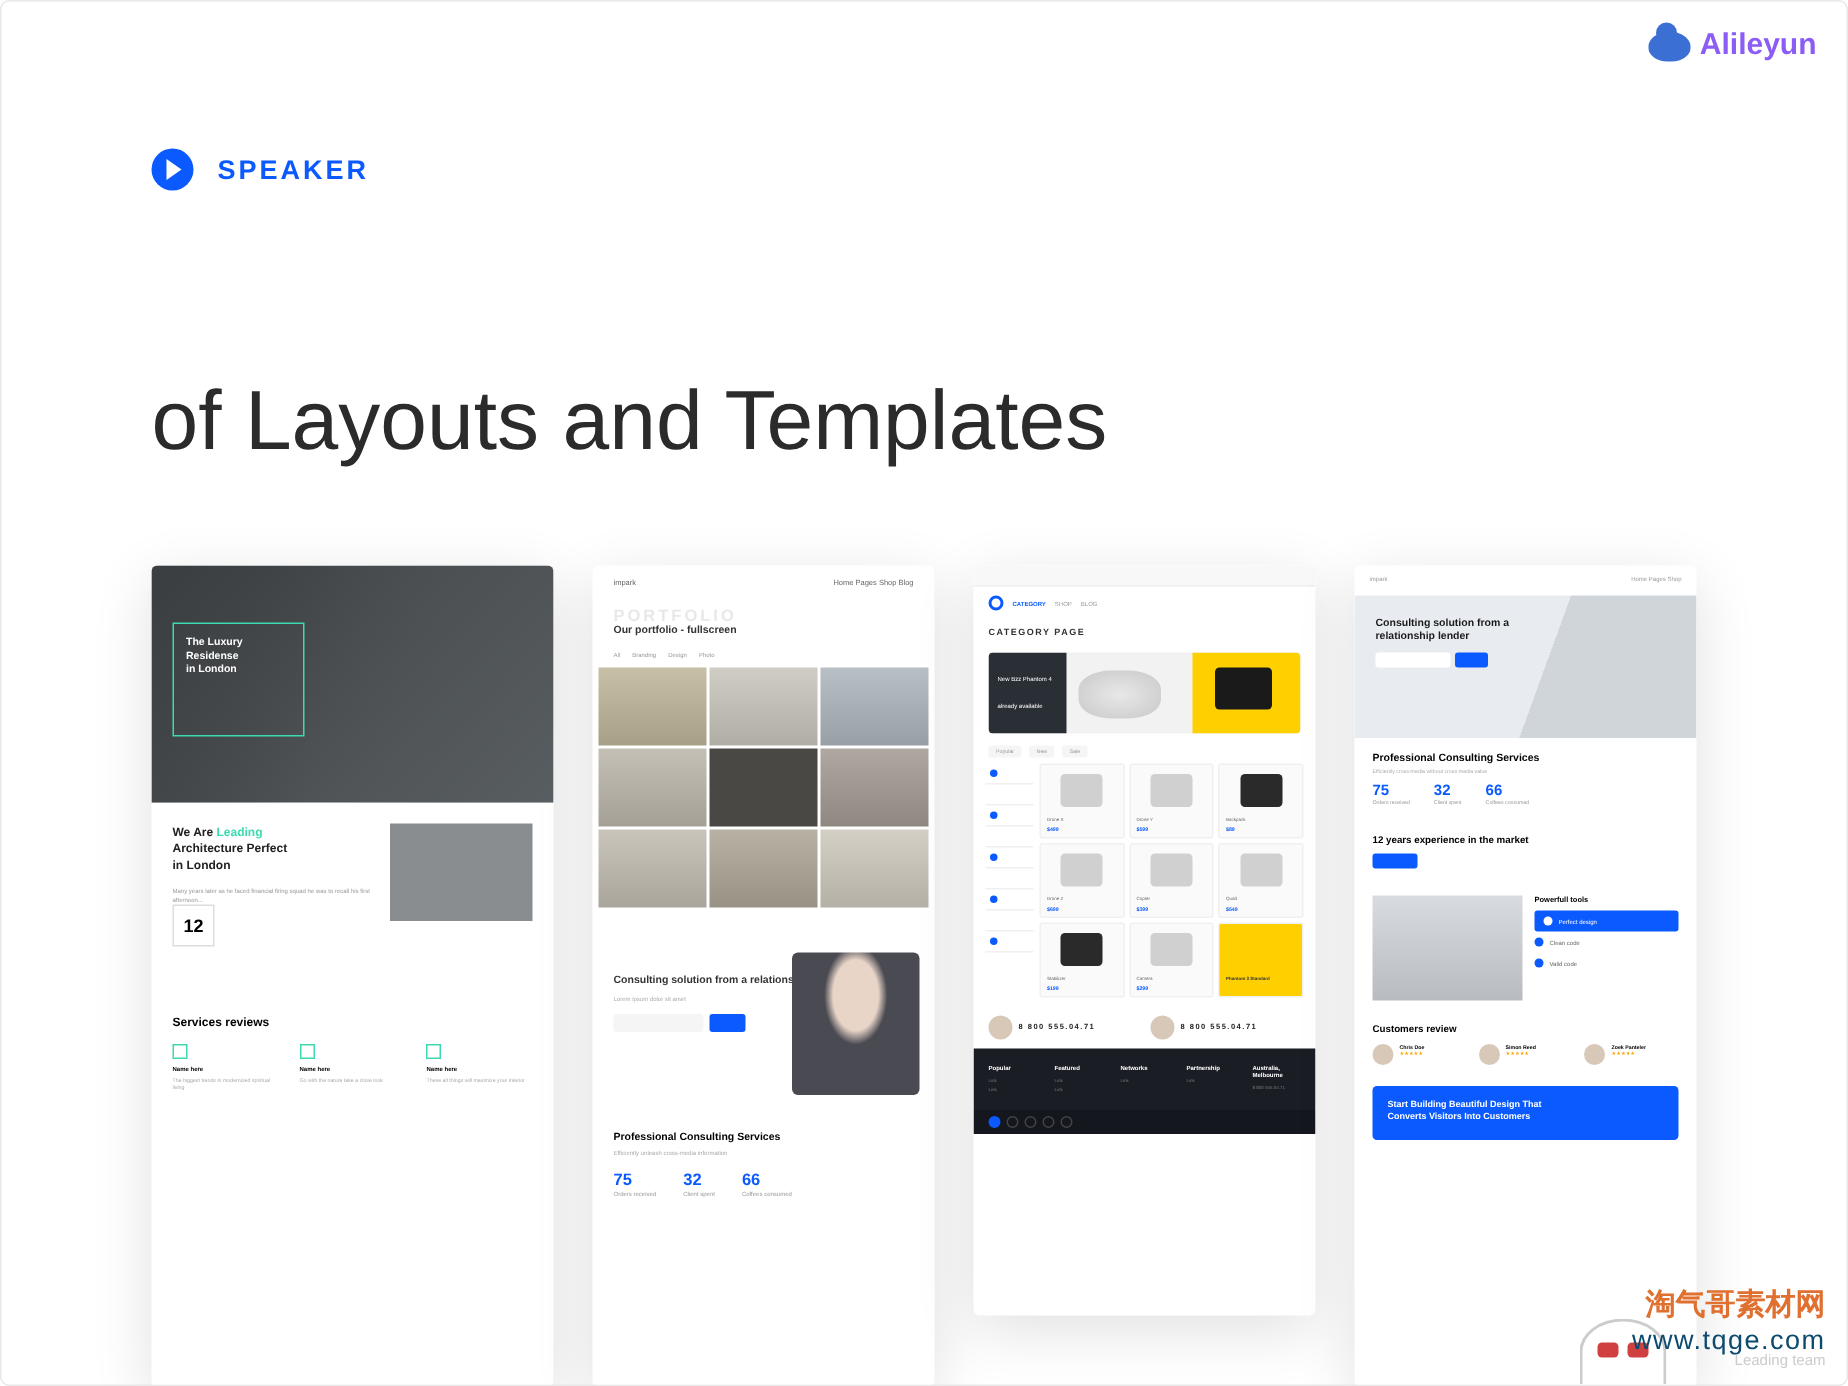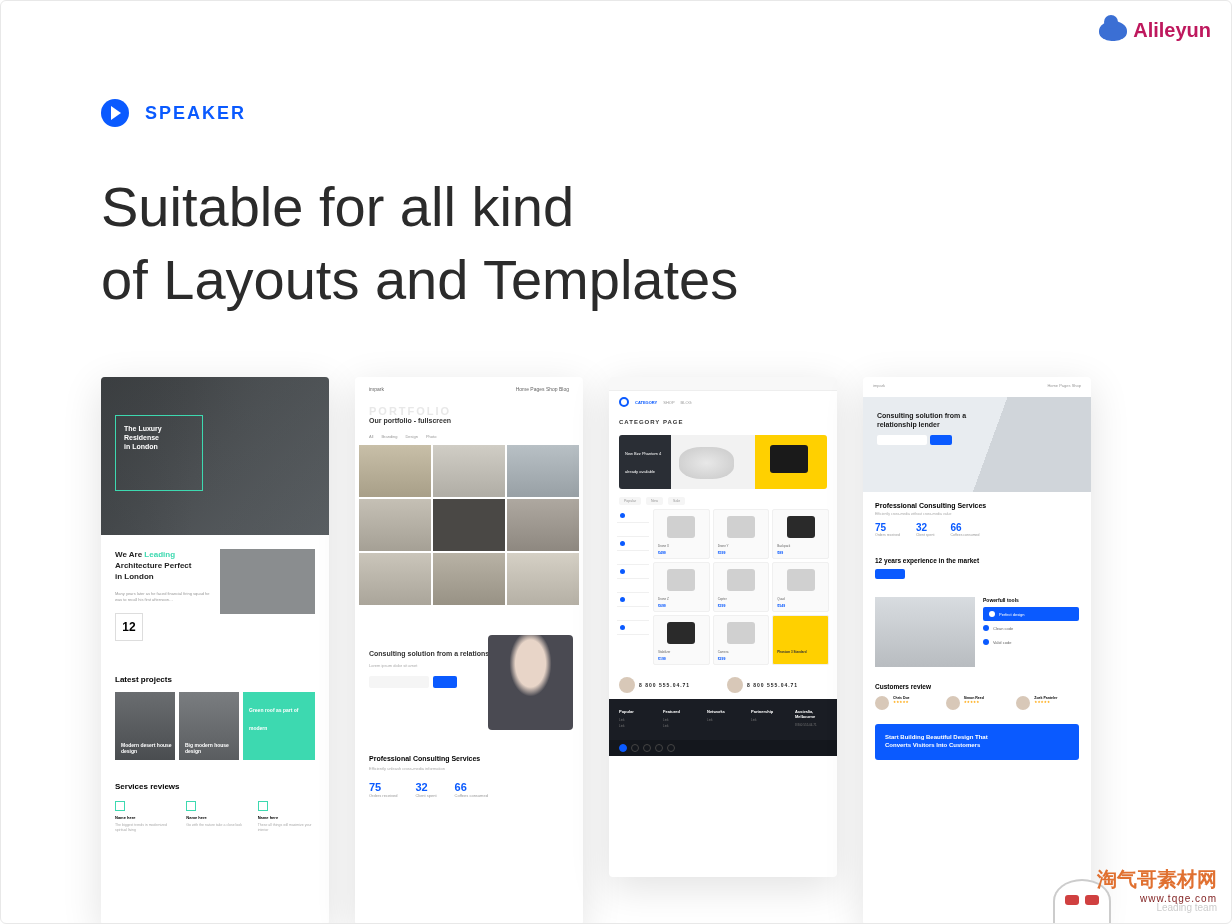--- a/index.html
+++ b/index.html
@@ -1,44 +1,44 @@
 <!DOCTYPE html>
 <html><head>
 <meta charset="utf-8">
 <style>
 *{margin:0;padding:0;box-sizing:border-box;font-family:-apple-system,BlinkMacSystemFont,'Segoe UI',Helvetica,Arial,sans-serif}
 body{width:1232px;height:924px;background:#fff;border:1px solid #e8e8e8;border-radius:6px;position:relative;overflow:hidden}
 .watermark-top{position:absolute;top:18px;right:20px;display:flex;align-items:center;gap:6px}
 .watermark-top .cloud{width:28px;height:20px;background:#3b6fd4;border-radius:50% 50% 45% 45%;position:relative}
 .watermark-top .cloud::before{content:'';position:absolute;width:14px;height:14px;background:#3b6fd4;border-radius:50%;top:-6px;left:5px}
-.watermark-top span{font-size:20px;font-weight:700;color:#be185d}
+.watermark-top span{font-size:20px;font-weight:700;color:#8b5cf6}
 .brand{position:absolute;top:98px;left:100px;display:flex;align-items:center;gap:16px}
 .brand .logo{width:28px;height:28px;background:#0a5aff;border-radius:50%;position:relative}
 .brand .logo::after{content:'';position:absolute;top:7px;left:10px;width:0;height:0;border-left:10px solid #fff;border-top:7px solid transparent;border-bottom:7px solid transparent}
 .brand span{font-size:18px;font-weight:800;letter-spacing:2px;color:#0a5aff}
 .headline{position:absolute;top:170px;left:100px;font-size:56px;line-height:1.3;color:#2b2b2b;font-weight:400}
 .headline b{font-weight:400}
 .templates{position:absolute;top:376px;left:100px;right:20px;display:flex;gap:26px}
 .tpl{background:#fff;border-radius:4px;box-shadow:0 10px 40px rgba(0,0,0,0.12);overflow:hidden;flex-shrink:0}
-.t1{width:228px;height:548px}
+.t1{width:268px;height:548px}
 .t2{width:228px;height:548px}
 .t3{width:228px;height:500px}
 .t4{width:228px;height:548px}
 
 
 .t1 .hero{height:158px;background:linear-gradient(135deg,#3a3d3f,#5c6165);position:relative}
 .t1 .hero::before{content:'';position:absolute;inset:0;background:linear-gradient(90deg,rgba(60,64,67,0.4) 0%,transparent 40%,rgba(80,85,88,0.3) 70%)}
 .t1 .hero-box{position:absolute;top:38px;left:14px;width:88px;height:76px;border:1px solid #3dd9b0;padding:8px}
 .t1 .hero-box span{font-size:7px;color:#fff;font-weight:600;line-height:1.3;display:block}
 .t1 .section1{padding:14px 14px;min-height:130px}
 .t1 .s1-title{font-size:8px;font-weight:700;color:#222;line-height:1.4}
 .t1 .s1-title .ac{color:#3dd9b0}
 .t1 .s1-desc{font-size:4px;color:#999;margin-top:8px;line-height:1.6}
 .t1 .s1-img{width:95px;height:65px;background:#8a8d8f;float:right;margin-left:8px}
-.t1 .badge{width:28px;height:28px;border:1px solid #ddd;display:inline-flex;align-items:center;justify-content:center;font-size:12px;font-weight:700;margin-top:10px}
+.t1 .badge{width:28px;height:28px;border:1px solid #ddd;display:inline-flex;align-items:center;justify-content:center;font-size:12px;font-weight:700;}
 .t1 .section2{padding:10px 14px}
 .t1 .s2-title{font-size:8px;font-weight:700;margin-bottom:8px}
 .t1 .projects{display:flex;gap:4px}
 .t1 .proj{flex:1;height:68px;position:relative}
 .t1 .proj1{background:linear-gradient(#6a6d70,#4a4d50)}
 .t1 .proj2{background:linear-gradient(#7a7d80,#5a5d60)}
 .t1 .proj3{background:#3dd9b0;padding:6px}
 .t1 .proj span{position:absolute;bottom:6px;left:6px;font-size:5px;color:#fff;font-weight:600;line-height:1.2}
 .t1 .proj3 span{position:static;color:#fff;font-size:5px}
 .t1 .section3{padding:12px 14px}
@@ -146,71 +146,59 @@
 .t4 .crow{display:flex;gap:8px}
 .t4 .c{flex:1;display:flex;gap:4px}
 .t4 .c .av{width:14px;height:14px;background:#d8c8b8;border-radius:50%}
 .t4 .c .nm{font-size:3.5px;font-weight:700}
 .t4 .c .stars{font-size:3.5px;color:#ffa500}
 .t4 .cta{margin:6px 12px;background:#0a5aff;padding:10px;border-radius:3px;position:relative}
 .t4 .cta span{font-size:6px;color:#fff;font-weight:700;line-height:1.3;display:block;max-width:110px}
 
 .watermark-bottom{position:absolute;bottom:10px;right:14px;text-align:right}
 .watermark-bottom .l1{font-size:20px;color:#e07030;font-weight:600}
-.watermark-bottom .l2{font-size:10px;color:#7f1d1d;letter-spacing:1px}
+.watermark-bottom .l2{font-size:18px;color:#0c4a6e;letter-spacing:1px}
 .watermark-bottom .l3{font-size:10px;color:#ccc;margin-top:-2px}
 .watermark-face{position:absolute;bottom:0;right:120px;width:58px;height:44px;background:#fff;border:2px solid #ccc;border-radius:50% 50% 0 0;border-bottom:none}
 .watermark-face::before{content:'';position:absolute;top:14px;left:10px;width:14px;height:10px;background:#d04040;border-radius:3px;box-shadow:20px 0 #d04040}
 </style>
 </head>
 <body>
 
 <div class="watermark-top">
   <div class="cloud"></div>
   <span>Alileyun</span>
 </div>
 
 <div class="brand">
   <div class="logo"></div>
   <span>SPEAKER</span>
 </div>
 
 <div class="headline">
-  <span>Suitable for all kind</span><br>
+  <br>
   <span>of </span><b>Layouts</b><span> and </span><b>Templates</b>
 </div>
 
 <div class="templates">
 
   <div class="tpl t1">
     <div class="hero">
       <div class="hero-box">
         <span>The Luxury</span>
         <span>Residense</span>
         <span>in London</span>
       </div>
     </div>
     <div class="section1">
       <div class="s1-img"></div>
       <div class="s1-title"><span>We Are </span><span class="ac">Leading</span><br><span>Architecture Perfect</span><br><span>in London</span></div>
       <div class="s1-desc">Many years later as he faced financial firing squad he was to recall his first afternoon…</div>
       <div class="badge">12</div>
       <div style="clear:both"></div>
-    </div>
-    <div class="section2">
-      <div class="s2-title">Latest projects</div>
-      <div class="projects">
-        <div class="proj proj1">
-            <span>Modern desert house design</span>
-          </div>
-        <div class="proj proj2">
-            <span>Big modern house design</span>
-          </div>
-        <div class="proj proj3"><span>Green roof as part of modern</span></div>
-      </div>
     </div>
     <div class="section3">
       <div class="s3-title">Services reviews</div>
       <div class="reviews">
         <div class="rev">
             <div class="chk"></div>
             <div class="name">Name here</div>
             <div class="txt">The biggest trends in modernized spiritual living</div>
           </div>
         <div class="rev">

